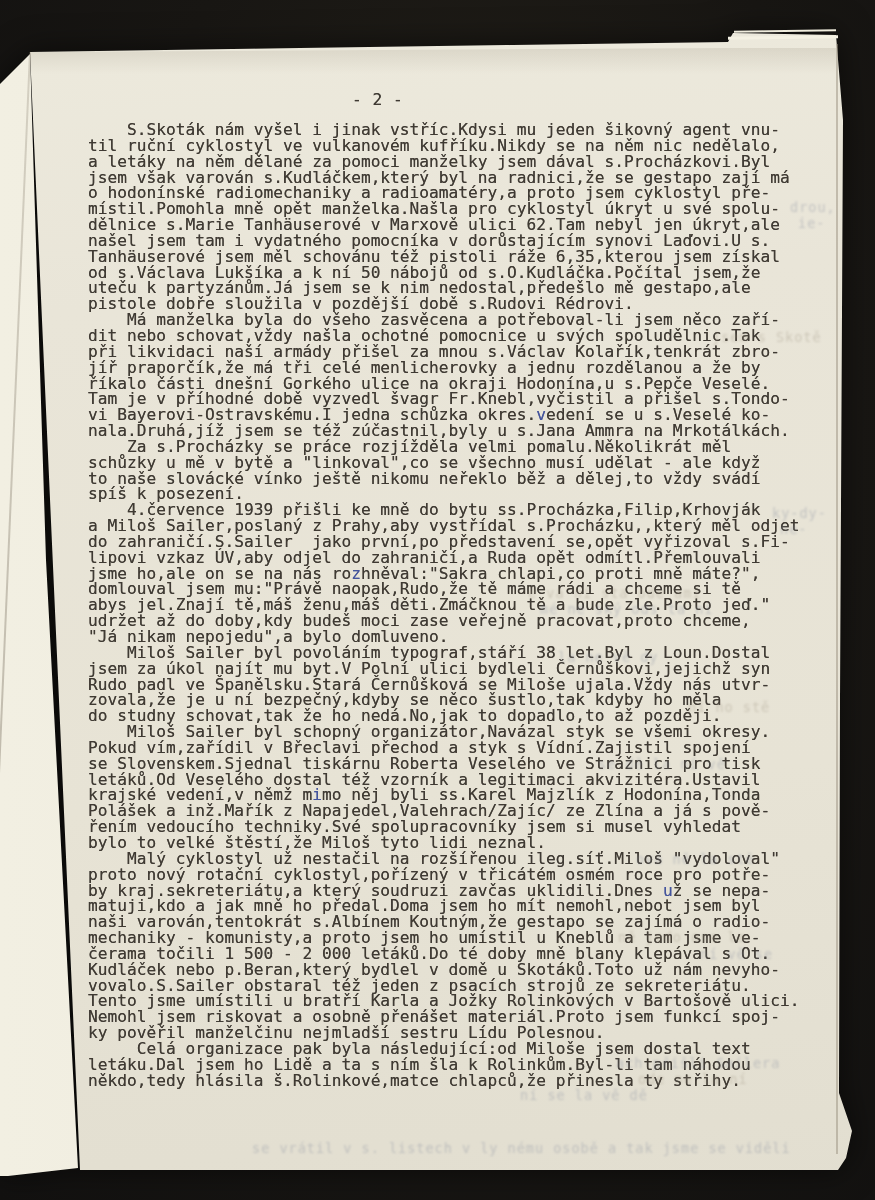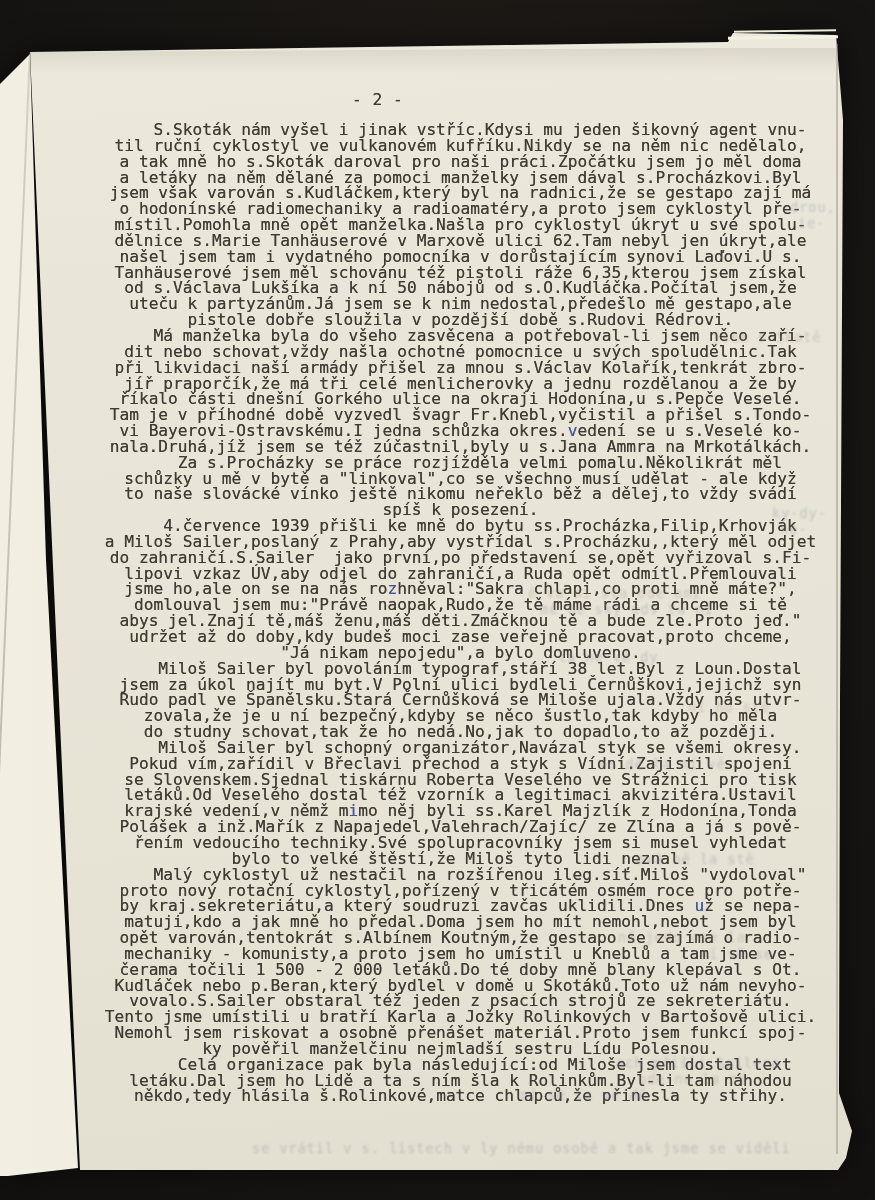--- a/index.html
+++ b/index.html
@@ -39,21 +39,21 @@
     background:linear-gradient(180deg,rgba(140,130,112,.18),rgba(140,130,112,0));
     clip-path:polygon(0 4px,700px 0,806px 0,806px 26px,0 26px);
   }
   .page-number{
     position:absolute;left:352px;top:90px;width:120px;
     font-size:16.2px;color:var(--ink,#3f3a33);
     letter-spacing:.5px;white-space:pre;
     text-shadow:0 0 .5px rgba(63,58,51,.8);
   }
   .text-block{
-    position:absolute;left:88px;top:122px;width:745px;text-align:center;
+    position:absolute;left:88px;top:122px;width:745px;
   }
   .text-block .line{
     height:15.85px;line-height:15.85px;
     font-size:16.2px;white-space:pre;
     color:var(--ink,#3f3a33);
     text-shadow:0 0 .5px rgba(63,58,51,.75);
   }
   .text-block .line .blue{color:var(--blue,#44549c);text-shadow:0 0 .5px rgba(68,84,156,.8);}
   .ghost{
     position:absolute;
@@ -73,21 +73,20 @@
   <div class="stack-edge-2"></div>
   <div class="stack-edge-1"></div>
   <div class="edge-left"></div>
   <div class="edge-right"></div>
 
   <div class="page-number">- 2 -</div>
 
   <div class="text-block" id="text-block">
       <div class="line">    S.Skoták nám vyšel i jinak vstříc.Kdysi mu jeden šikovný agent vnu-</div>
       <div class="line">til ruční cyklostyl ve vulkanovém kufříku.Nikdy se na něm nic nedělalo,</div>
-      <div class="line">a tak mně ho s.Skoták daroval pro naši práci.Zpočátku jsem jo měl doma</div>
       <div class="line">a letáky na něm dělané za pomoci manželky jsem dával s.Procházkovi.Byl</div>
       <div class="line">jsem však varován s.Kudláčkem,který byl na radnici,že se gestapo zají má</div>
       <div class="line">o hodonínské radiomechaniky a radioamatéry,a proto jsem cyklostyl pře-</div>
       <div class="line">místil.Pomohla mně opět manželka.Našla pro cyklostyl úkryt u své spolu-</div>
       <div class="line">dělnice s.Marie Tanhäuserové v Marxově ulici 62.Tam nebyl jen úkryt,ale</div>
       <div class="line">našel jsem tam i vydatného pomocníka v dorůstajícím synovi Laďovi.U s.</div>
       <div class="line">Tanhäuserové jsem měl schovánu též pistoli ráže 6,35,kterou jsem získal</div>
       <div class="line">od s.Václava Lukšíka a k ní 50 nábojů od s.O.Kudláčka.Počítal jsem,že</div>
       <div class="line">uteču k partyzánům.Já jsem se k nim nedostal,předešlo mě gestapo,ale</div>
       <div class="line">pistole dobře sloužila v pozdější době s.Rudovi Rédrovi.</div>
@@ -122,21 +121,21 @@
       <div class="line">se Slovenskem.Sjednal tiskárnu Roberta Veselého ve Strážnici pro tisk</div>
       <div class="line">letáků.Od Veselého dostal též vzorník a legitimaci akvizitéra.Ustavil</div>
       <div class="line">krajské vedení,v němž m<span class="blue">i</span>mo něj byli ss.Karel Majzlík z Hodonína,Tonda</div>
       <div class="line">Polášek a inž.Mařík z Napajedel,Valehrach/Zajíc/ ze Zlína a já s pově-</div>
       <div class="line">řením vedoucího techniky.Své spolupracovníky jsem si musel vyhledat</div>
       <div class="line">bylo to velké štěstí,že Miloš tyto lidi neznal.</div>
       <div class="line">    Malý cyklostyl už nestačil na rozšířenou ileg.síť.Miloš "vydoloval"</div>
       <div class="line">proto nový rotační cyklostyl,pořízený v třicátém osmém roce pro potře-</div>
       <div class="line">by kraj.sekreteriátu,a který soudruzi zavčas uklidili.Dnes <span class="blue">u</span>ž se nepa-</div>
       <div class="line">matuji,kdo a jak mně ho předal.Doma jsem ho mít nemohl,nebot jsem byl</div>
-      <div class="line">opět varován,tentokrát s.Albínem Koutným,že gestapo se zajímá o radio-</div>
+      <div class="line">naši varován,tentokrát s.Albínem Koutným,že gestapo se zajímá o radio-</div>
       <div class="line">mechaniky - komunisty,a proto jsem ho umístil u Kneblů a tam jsme ve-</div>
       <div class="line">čerama točili 1 500 - 2 000 letáků.Do té doby mně blany klepával s Ot.</div>
       <div class="line">Kudláček nebo p.Beran,který bydlel v domě u Skotáků.Toto už nám nevyho-</div>
       <div class="line">vovalo.S.Sailer obstaral též jeden z psacích strojů ze sekreteriátu.</div>
       <div class="line">Tento jsme umístili u bratří Karla a Jožky Rolinkových v Bartošově ulici.</div>
       <div class="line">Nemohl jsem riskovat a osobně přenášet materiál.Proto jsem funkcí spoj-</div>
       <div class="line">ky pověřil manželčinu nejmladší sestru Lídu Polesnou.</div>
       <div class="line">     Celá organizace pak byla následující:od Miloše jsem dostal text</div>
       <div class="line">letáku.Dal jsem ho Lidě a ta s ním šla k Rolinkům.Byl-li tam náhodou</div>
       <div class="line">někdo,tedy hlásila š.Rolinkové,matce chlapců,že přinesla ty střihy.</div>

